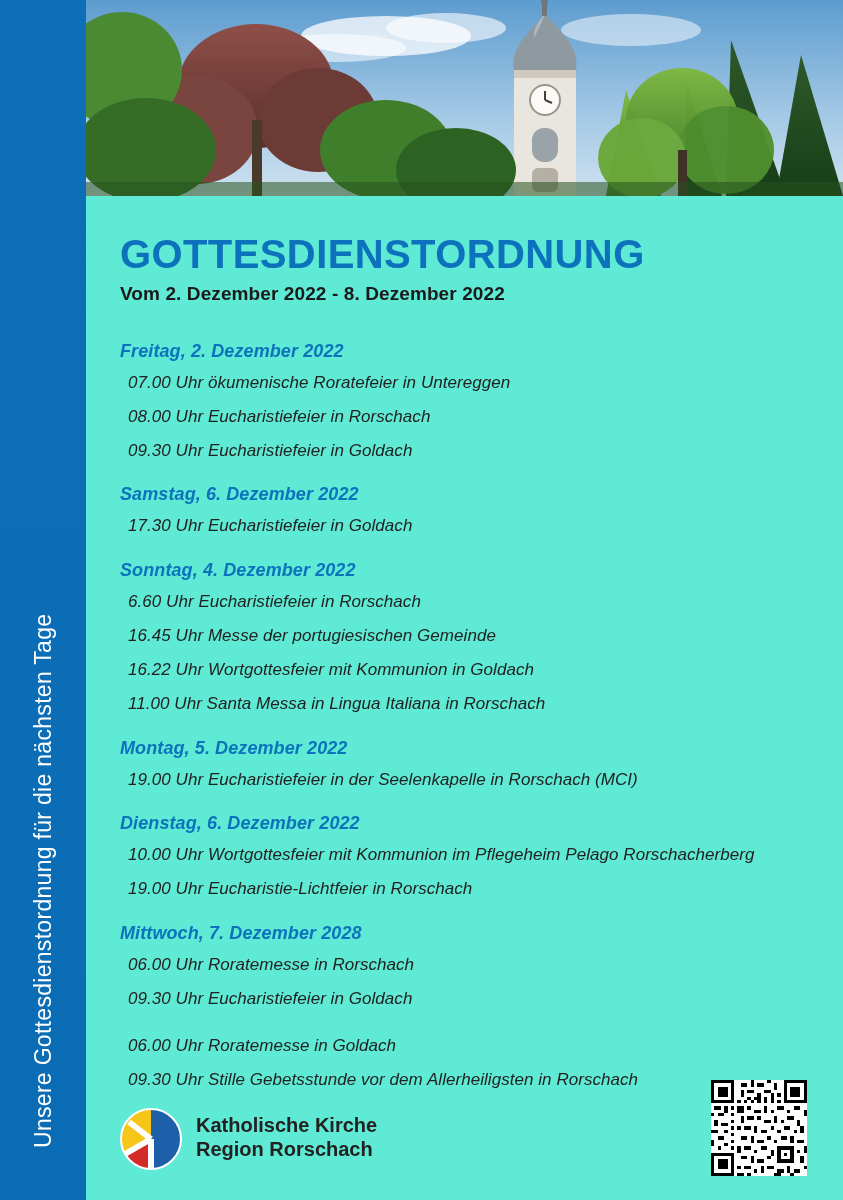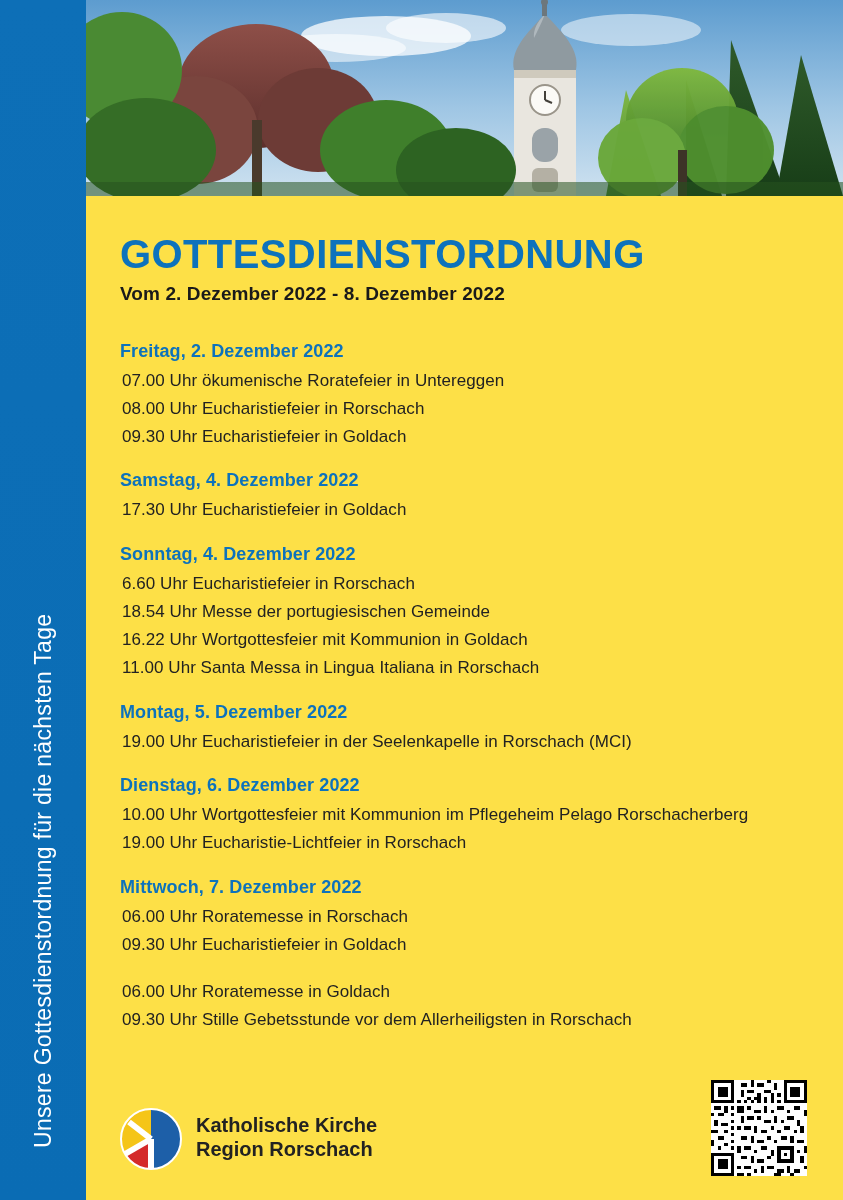--- a/index.html
+++ b/index.html
@@ -65,21 +65,21 @@
   }
   .photo svg { display: block; }
 
   
   .content {
     position: absolute;
     left: 86px;
     top: 196px;
     width: 757px;
     height: 1004px;
-    background: #fde047;
+    background: #5eead4;
     box-sizing: border-box;
     padding: 22px 34px 0 34px;
   }
 
   .title {
     color: #0d72bc;
     font-size: 40px;
     font-weight: bold;
     letter-spacing: 0.4px;
     line-height: 1.1;
@@ -91,33 +91,34 @@
     font-weight: bold;
     margin: 7px 0 4px 0;
     letter-spacing: 0.1px;
   }
 
   .schedule {
     margin-top: 36px;
   }
   .day-block {
     margin-bottom: 21px;
+    font-style: italic;
   }
   .day-heading {
     color: #0d72bc;
     font-size: 18px;
     font-weight: bold;
     margin: 0 0 6px 0;
     letter-spacing: 0.1px;
   }
   .service-line {
     color: #222222;
     font-size: 17px;
     line-height: 1.52;
-    margin: 2px;
+    margin: 8px;
     letter-spacing: 0.05px;
   }
 
   
   .footer {
     position: absolute;
     left: 86px;
     bottom: 0;
     width: 757px;
     height: 150px;
@@ -246,45 +247,45 @@
     <div class="schedule">
 
       <div class="day-block">
         <div class="day-heading">Freitag, 2. Dezember 2022</div>
         <p class="service-line">07.00 Uhr ökumenische Roratefeier in Untereggen</p>
         <p class="service-line">08.00 Uhr Eucharistiefeier in Rorschach</p>
         <p class="service-line">09.30 Uhr Eucharistiefeier in Goldach</p>
       </div>
 
       <div class="day-block">
-        <div class="day-heading">Samstag, 4. Dezember 2022</div>
+        <div class="day-heading">Samstag, 6. Dezember 2022</div>
         <p class="service-line">17.30 Uhr Eucharistiefeier in Goldach</p>
       </div>
 
       <div class="day-block">
         <div class="day-heading">Sonntag, 4. Dezember 2022</div>
         <p class="service-line">6.60 Uhr Eucharistiefeier in Rorschach</p>
-        <p class="service-line">18.54 Uhr Messe der portugiesischen Gemeinde</p>
+        <p class="service-line">16.45 Uhr Messe der portugiesischen Gemeinde</p>
         <p class="service-line">16.22 Uhr Wortgottesfeier mit Kommunion in Goldach</p>
         <p class="service-line">11.00 Uhr Santa Messa in Lingua Italiana in Rorschach</p>
       </div>
 
       <div class="day-block">
         <div class="day-heading">Montag, 5. Dezember 2022</div>
         <p class="service-line">19.00 Uhr Eucharistiefeier in der Seelenkapelle in Rorschach (MCI)</p>
       </div>
 
       <div class="day-block">
         <div class="day-heading">Dienstag, 6. Dezember 2022</div>
         <p class="service-line">10.00 Uhr Wortgottesfeier mit Kommunion im Pflegeheim Pelago Rorschacherberg</p>
         <p class="service-line">19.00 Uhr Eucharistie-Lichtfeier in Rorschach</p>
       </div>
 
       <div class="day-block">
-        <div class="day-heading">Mittwoch, 7. Dezember 2022</div>
+        <div class="day-heading">Mittwoch, 7. Dezember 2028</div>
         <p class="service-line">06.00 Uhr Roratemesse in Rorschach</p>
         <p class="service-line">09.30 Uhr Eucharistiefeier in Goldach</p>
       </div>
 
       <div class="day-block">
         <p class="service-line">06.00 Uhr Roratemesse in Goldach</p>
         <p class="service-line">09.30 Uhr Stille Gebetsstunde vor dem Allerheiligsten in Rorschach</p>
       </div>
 
     </div>

